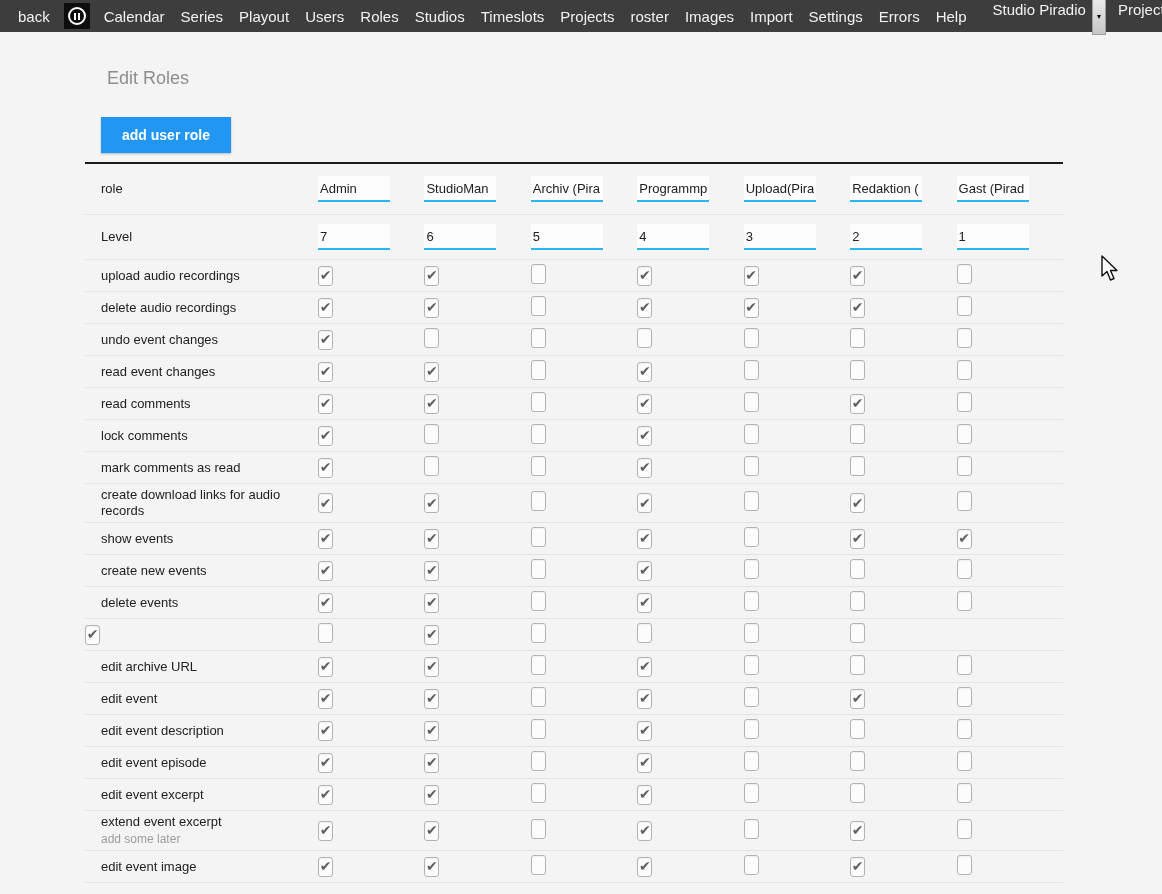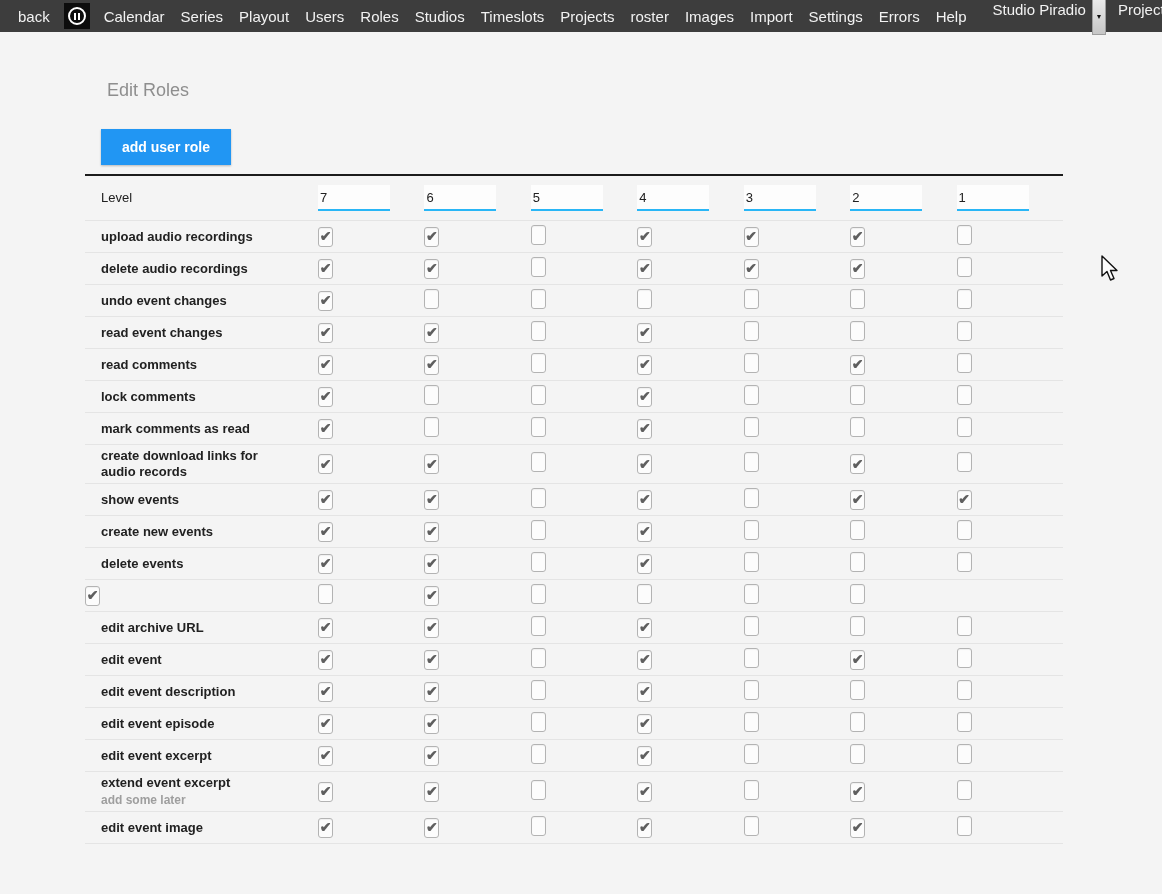--- a/index.html
+++ b/index.html
@@ -36,37 +36,37 @@
     color:#f2f2f2; font-size:15px; display:flex; align-items:center; padding:0 6px 13px 8px;
   }
   .sel-arrow {
     width:14px; margin:1px 0; background:linear-gradient(#ececec,#c6c6c6);
     border:1px solid #9e9e9e; display:flex; align-items:center; justify-content:center;
     font-size:7px; color:#111;
   }
 
   
   .content { padding:36px 0 0 85px; }
-  .page-title { font-size:18px; font-weight:normal; color:#8e8e8e; margin:12px 0 28px 22px; }
+  .page-title { font-size:18px; font-weight:normal; color:#8e8e8e; margin:0 0 28px 22px; }
   .btn-primary {
     background:#2196f3; color:#fff; border:none; font-size:14px;
     font-family:inherit; padding:10px 21px; margin-left:16px; cursor:pointer;
     box-shadow:0 1px 2px rgba(0,0,0,.25);
     font-weight:bold;
   }
 
   
   .roles-table { width:978px; margin-top:9px; border-top:2px solid #1c1c1c; background:transparent; }
   .trow {
     display:grid; grid-template-columns:233px repeat(7, 1fr);
     align-items:center; border-bottom:1px solid #e4e4e4;
   }
   .header-row { height:51px; }
   .level-row  { height:45px; }
-  .perm-row   { min-height:32px; padding:3px 0;font-weight:bold; }
+  .perm-row   { min-height:32px; padding:3px 0; }
   .label-cell { padding:0 24px 0 16px; font-size:13px; color:#212121; line-height:16px; }
   .sub-label  { color:#9e9e9e; font-size:12px; margin-top:1px; }
   .cell { }
   .txt-input {
     width:72px; font-family:inherit; font-size:13px; color:#212121;
     background:#fdfdfd; border:none; border-bottom:2px solid #29b6f6;
     padding:5px 2px 4px 2px; outline:none;
   }
   .cb {
     width:15px; height:20px; border:1px solid #b3b3b3; border-radius:3px;
@@ -102,20 +102,30 @@
 
   </span>
 
 </div>
 
 <div class="content">
   <h1 class="page-title">Edit Roles</h1>
   <button class="btn-primary">add user role</button>
 
   <div class="roles-table">
+    <div class="trow header-row">
+      <div class="label-cell">role</div>
+    <div class="cell"><input class="txt-input" type="text" value="Admin" style=""></div>
+        <div class="cell"><input class="txt-input" type="text" value="StudioMan" style=""></div>
+        <div class="cell"><input class="txt-input" type="text" value="Archiv (Pira" style=""></div>
+        <div class="cell"><input class="txt-input" type="text" value="Programmp" style=""></div>
+        <div class="cell"><input class="txt-input" type="text" value="Upload(Pira" style=""></div>
+        <div class="cell"><input class="txt-input" type="text" value="Redaktion (" style=""></div>
+        <div class="cell"><input class="txt-input" type="text" value="Gast (Pirad" style=""></div>
+      </div>
     <div class="trow level-row">
       <div class="label-cell">Level</div>
     <div class="cell"><input class="txt-input" type="text" value="7" style=""></div>
         <div class="cell"><input class="txt-input" type="text" value="6" style=""></div>
         <div class="cell"><input class="txt-input" type="text" value="5" style=""></div>
         <div class="cell"><input class="txt-input" type="text" value="4" style=""></div>
         <div class="cell"><input class="txt-input" type="text" value="3" style=""></div>
         <div class="cell"><input class="txt-input" type="text" value="2" style=""></div>
         <div class="cell"><input class="txt-input" type="text" value="1" style=""></div>
       </div>

